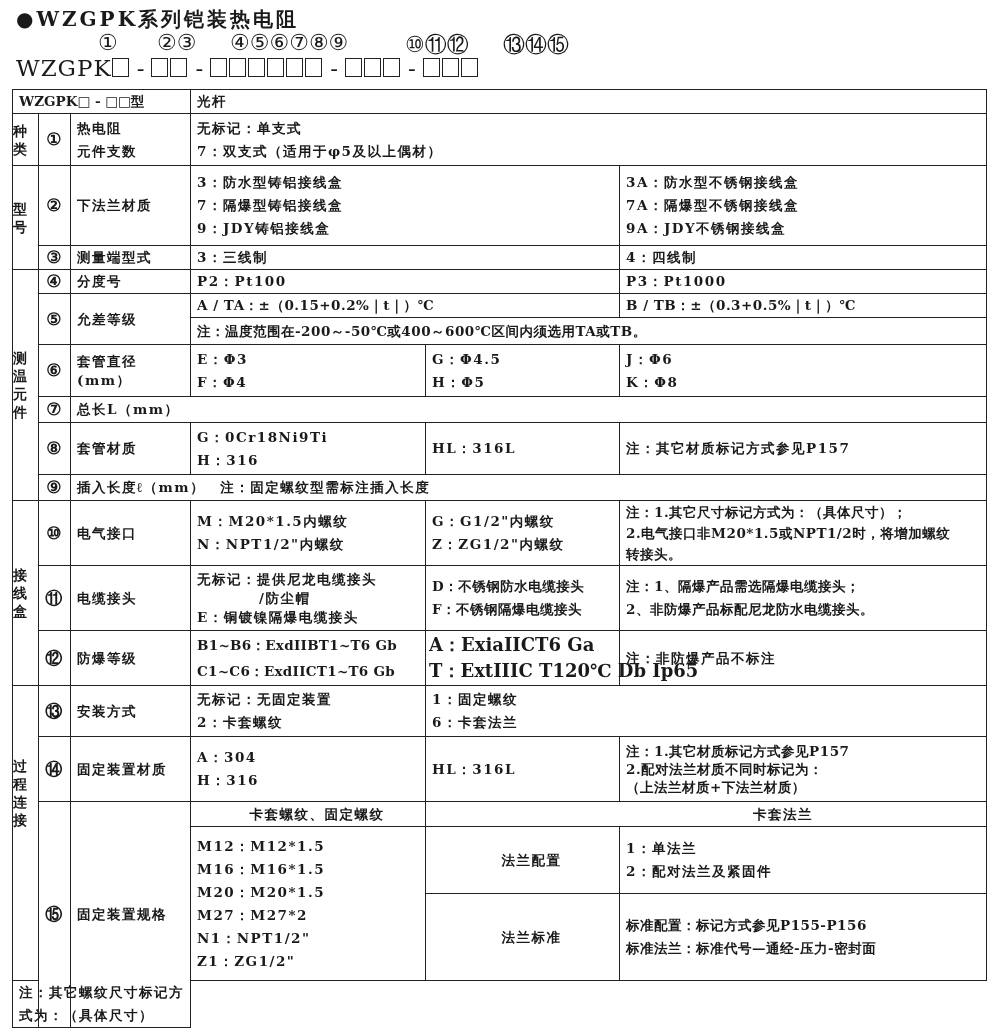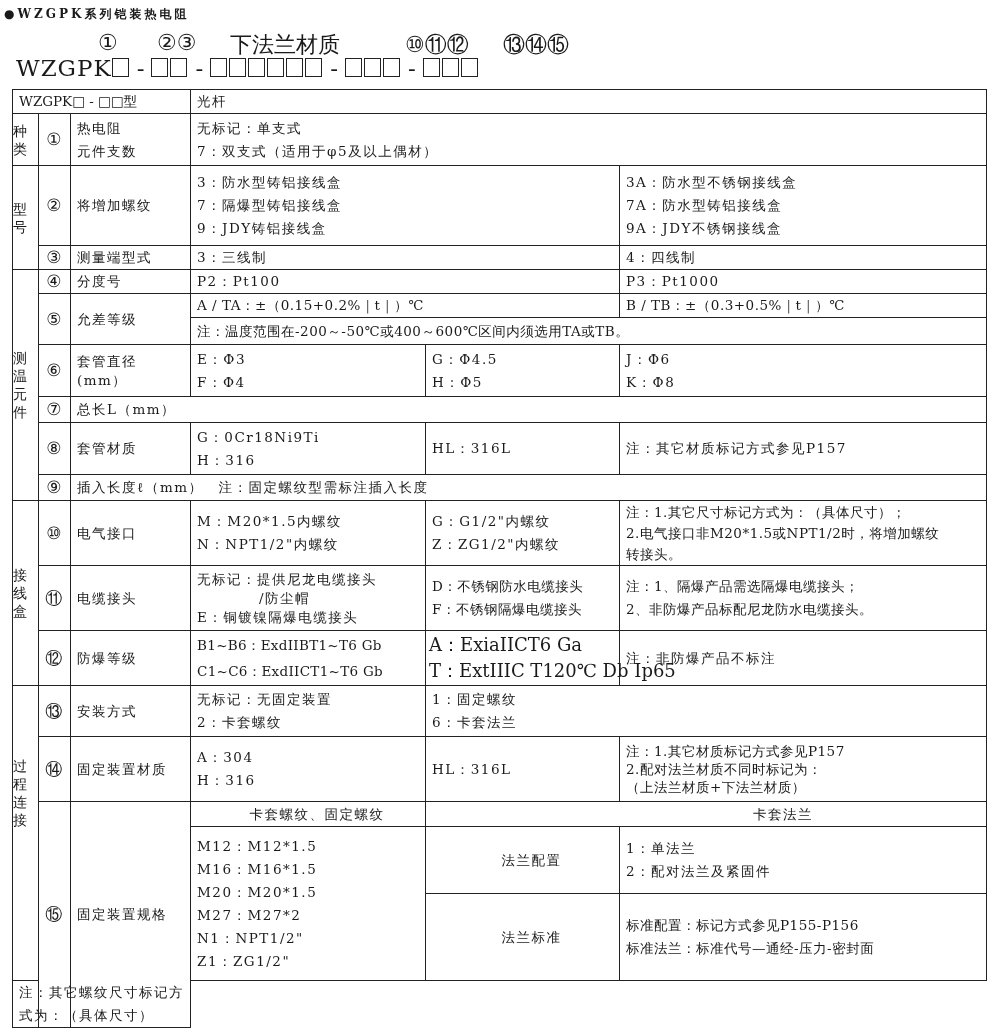--- a/index.html
+++ b/index.html
@@ -1,38 +1,38 @@
 <!DOCTYPE html>
 <html><head>
 <meta charset="utf-8">
 <style>
   html,body{margin:0;padding:0;background:#fff;}
   body{width:1000px;height:1029px;position:relative;overflow:hidden;
        font-family:"DejaVu Serif","Liberation Serif",serif;color:#1a1a1a;}
-  .title{position:absolute;left:4px;top:6px;font-size:12px;font-weight:bold;letter-spacing:3px;}
+  .title{position:absolute;left:16px;top:6px;font-size:20px;font-weight:bold;letter-spacing:3px;}
   .nums{position:absolute;top:30px;font-size:22px;letter-spacing:0px;white-space:nowrap;}
   .code{position:absolute;left:16px;top:55px;font-size:23px;white-space:nowrap;letter-spacing:1px;}
   .box{display:inline-block;width:15px;height:17px;border:1.6px solid #222;vertical-align:-1px;margin-right:2px;}
   .dash{display:inline-block;margin:0 6px;}
-  table{position:absolute;left:12px;top:89px;border-collapse:collapse;width:974px;table-layout:fixed;font-size:13.5px;}
+  table{position:absolute;left:12px;top:89px;border-collapse:collapse;width:974px;table-layout:fixed;font-size:13.5px;font-weight:bold;}
   td{border:1.5px solid #222;padding:0 6px;vertical-align:middle;line-height:23px;letter-spacing:1.5px;}
   td.cat{padding:0;line-height:18px;letter-spacing:0;font-size:14px;}
   td.num{text-align:center;padding:0;font-size:17px;}
   td.center{text-align:center;padding-left:24px;}
   .small-lh{line-height:19px;}
   .indent{padding-left:62px;}
 </style>
 </head>
 <body>
 
 <div class="title">●WZGPK系列铠装热电阻</div>
 
 <div class="nums" style="left:98px">①</div>
 <div class="nums" style="left:157px">②③</div>
-<div class="nums" style="left:230px">下法兰材质</div>
+<div class="nums" style="left:230px">④⑤⑥⑦⑧⑨</div>
 <div class="nums" style="left:405px">⑩⑪⑫</div>
 <div class="nums" style="left:503px">⑬⑭⑮</div>
 
 <div class="code">
   <span>WZGPK</span><span class="box"></span><span class="dash">-</span><span class="box"></span><span class="box"></span><span class="dash">-</span><span class="box"></span><span class="box"></span><span class="box"></span><span class="box"></span><span class="box"></span><span class="box"></span><span class="dash">-</span><span class="box"></span><span class="box"></span><span class="box"></span><span class="dash">-</span><span class="box"></span><span class="box"></span><span class="box"></span>
 </div>
 
 <table>
   <colgroup>
     <col style="width:26px">
@@ -58,29 +58,29 @@
         </td>
     <td colspan="3">
           <div>无标记：单支式</div>
           <div>7：双支式（适用于φ5及以上偶材）</div>
         </td>
   </tr>
 
   <tr style="height:80px">
     <td class="cat" rowspan="2"><span style="display:inline-block;width:14px;word-break:break-all">型号</span></td>
     <td class="num">②</td>
-    <td>将增加螺纹</td>
+    <td>下法兰材质</td>
     <td colspan="2">
           <div>3：防水型铸铝接线盒</div>
           <div>7：隔爆型铸铝接线盒</div>
           <div>9：JDY铸铝接线盒</div>
         </td>
     <td>
           <div>3A：防水型不锈钢接线盒</div>
-          <div>7A：防水型铸铝接线盒</div>
+          <div>7A：隔爆型不锈钢接线盒</div>
           <div>9A：JDY不锈钢接线盒</div>
         </td>
   </tr>
 
   <tr style="height:24px">
     <td class="num">③</td>
     <td>测量端型式</td>
     <td colspan="2">3：三线制</td>
     <td>4：四线制</td>
   </tr>

